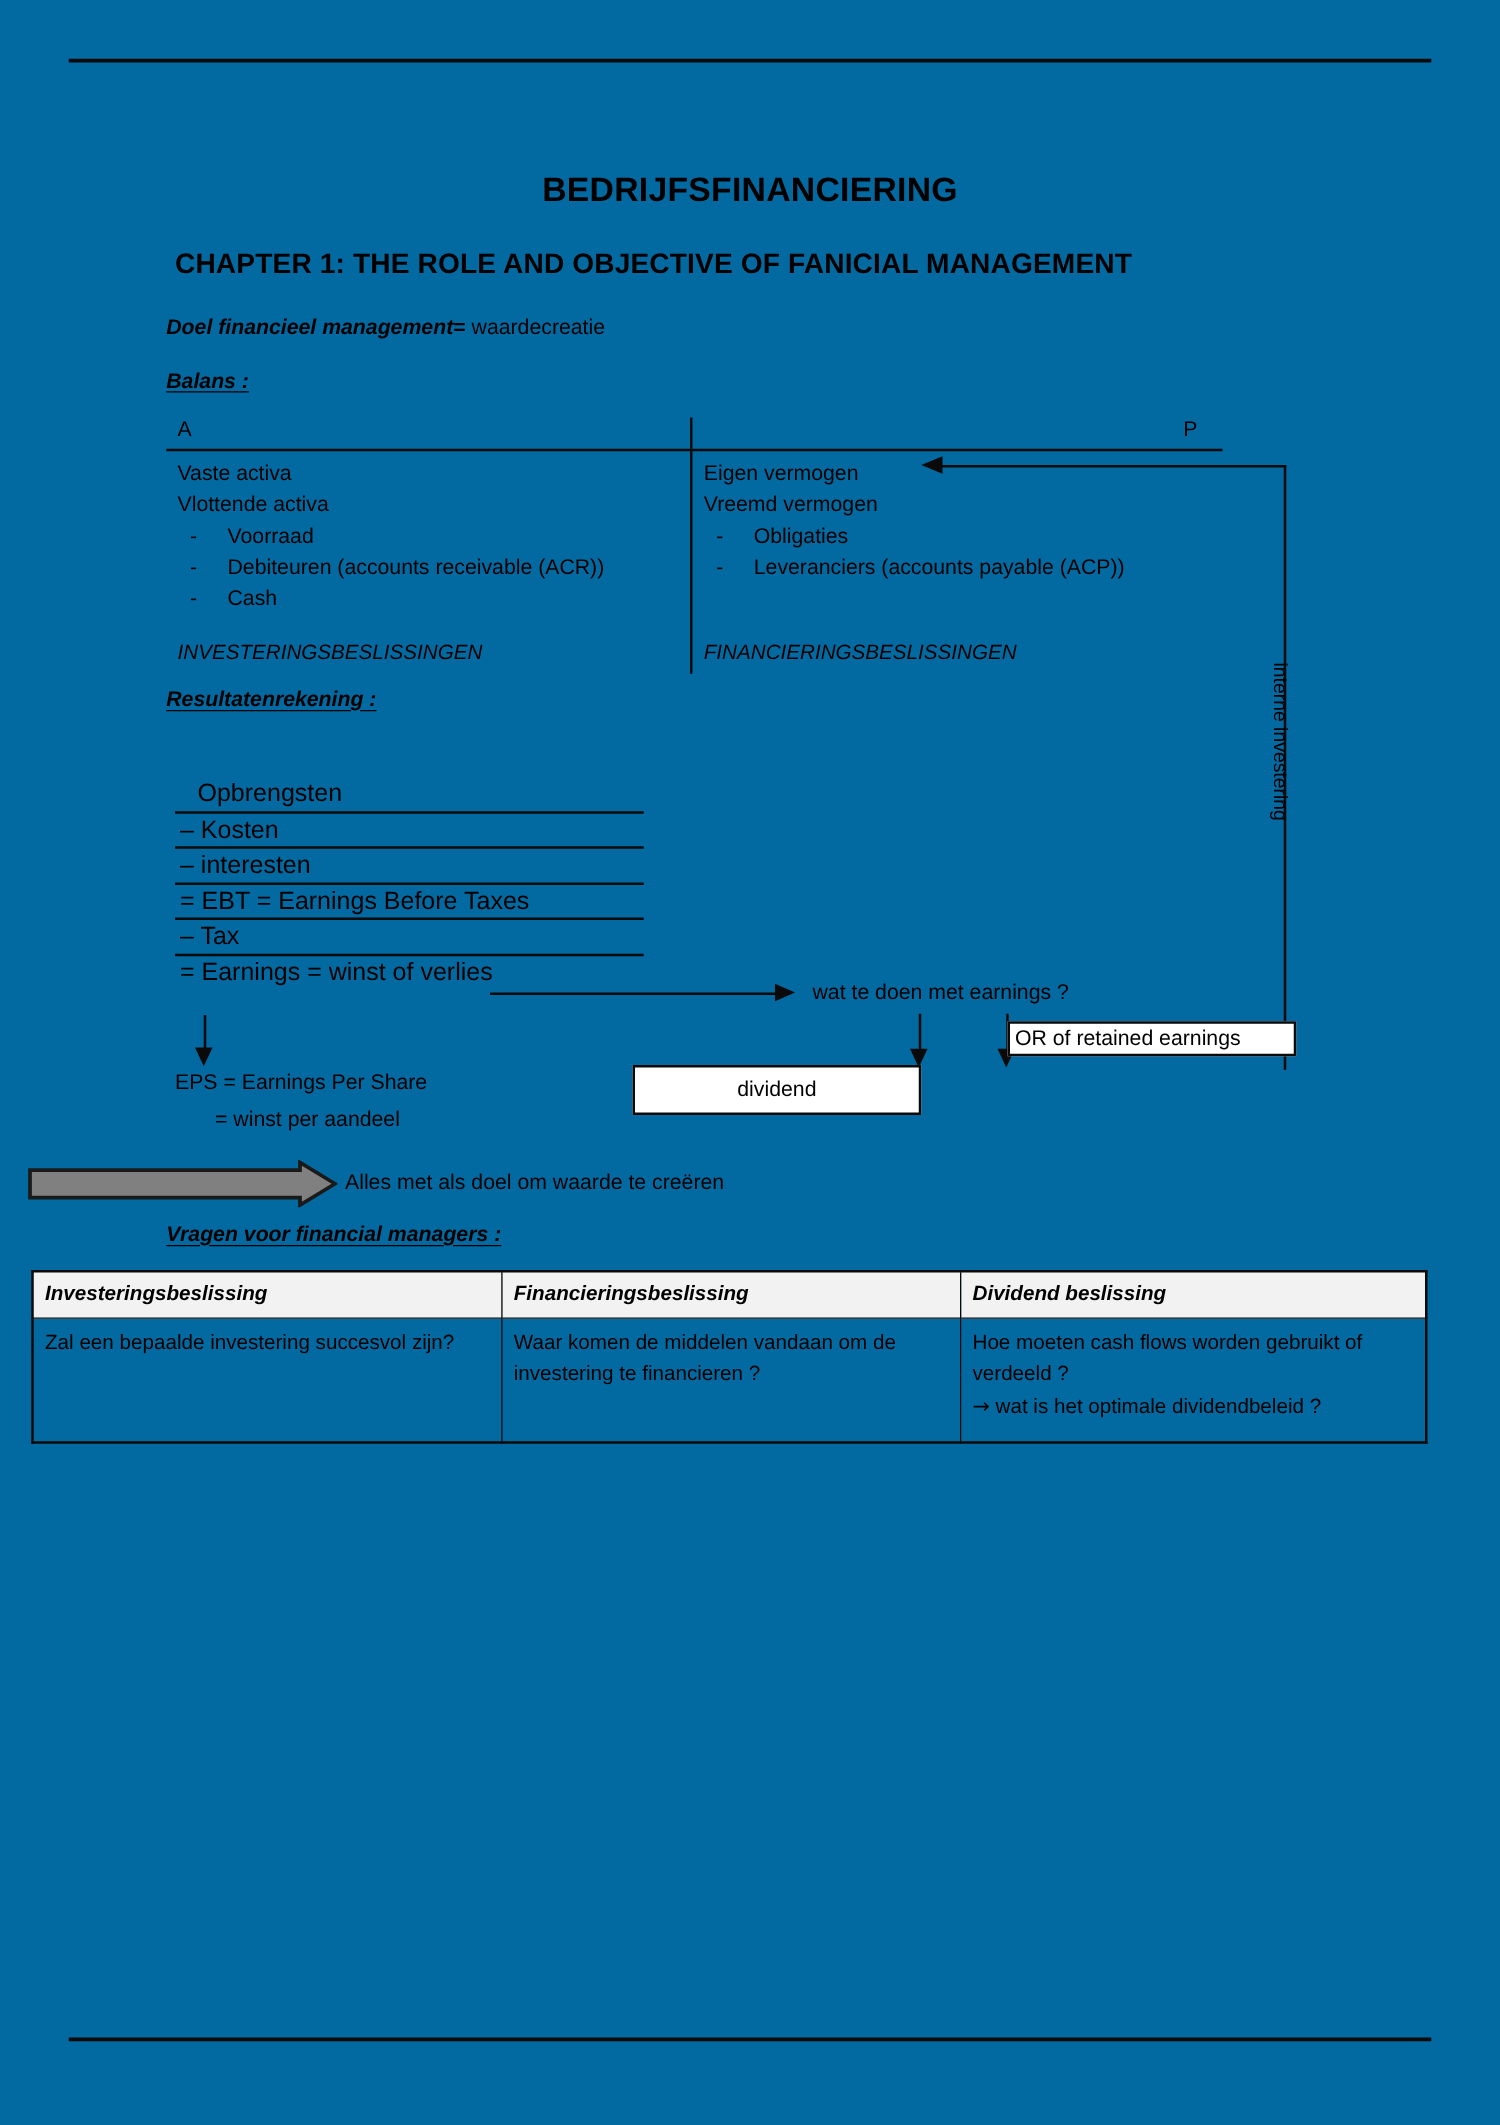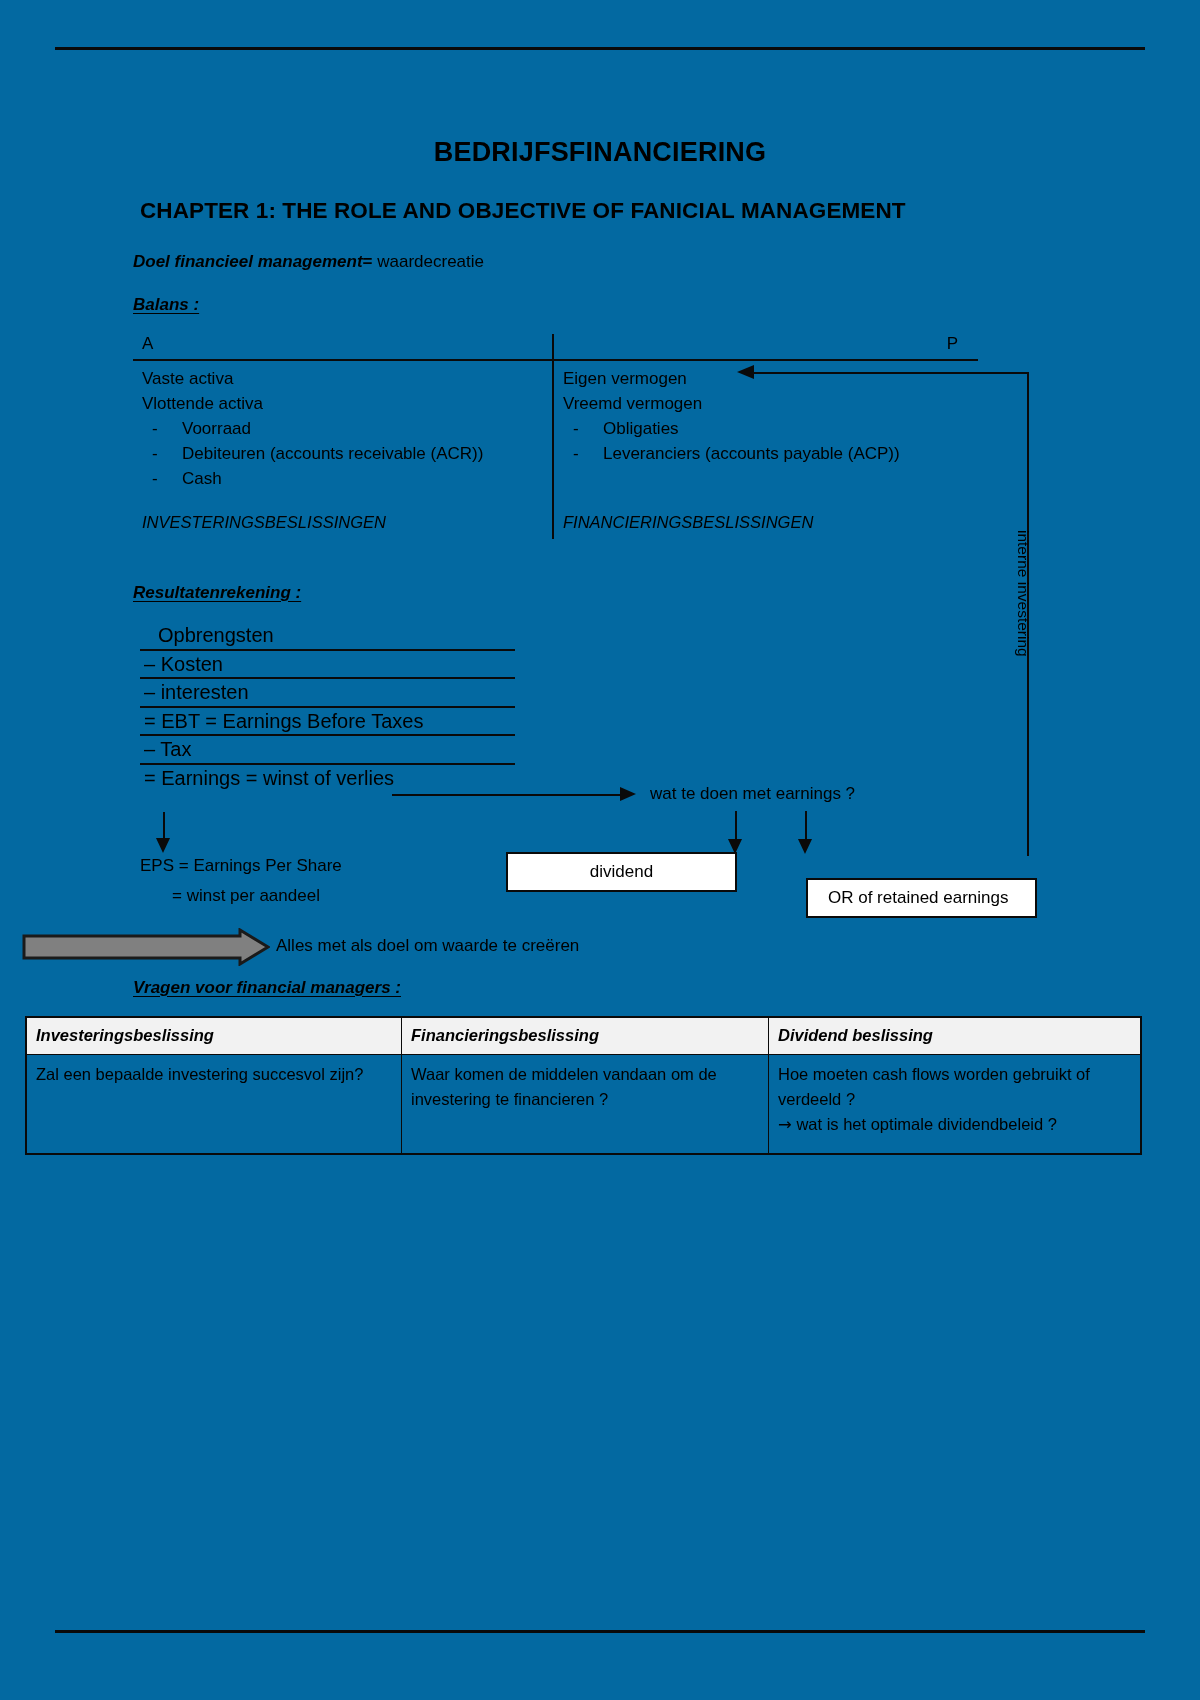--- a/index.html
+++ b/index.html
@@ -72,21 +72,21 @@
 
   .section-head {
     position: absolute;
     font-size: 17px;
     font-style: italic;
     font-weight: bold;
     text-decoration: underline;
     text-underline-offset: 3px;
   }
   .sh-balans { left: 133px; top: 295px; }
-  .sh-res    { left: 133px; top: 583px; }
+  .sh-res    { left: 133px; top: 550px; }
   .sh-vragen { left: 133px; top: 978px; }
 
   
   .bs {
     position: absolute;
     left: 133px;
     top: 334px;
     width: 845px;
     height: 210px;
   }
@@ -251,21 +251,21 @@
     position: absolute;
     border: 2.5px solid #0a0a0a;
     background: #ffffff;
     font-size: 17px;
     display: flex;
     align-items: center;
     justify-content: center;
     box-sizing: border-box;
   }
   .box-dividend { left: 506px; top: 852px; width: 231px; height: 40px; }
-  .box-retained { left: 806px; top: 878px; width: 231px; height: 40px; justify-content: flex-start; padding-left: 20px; }
+  .box-retained { left: 806px; top: 817px; width: 231px; height: 28px; justify-content: flex-start; padding-left: 4px; }
 
   
   .banner {
     position: absolute;
     left: 22px;
     top: 928px;
     width: 248px;
     height: 38px;
   }
   .banner svg { display: block; }

